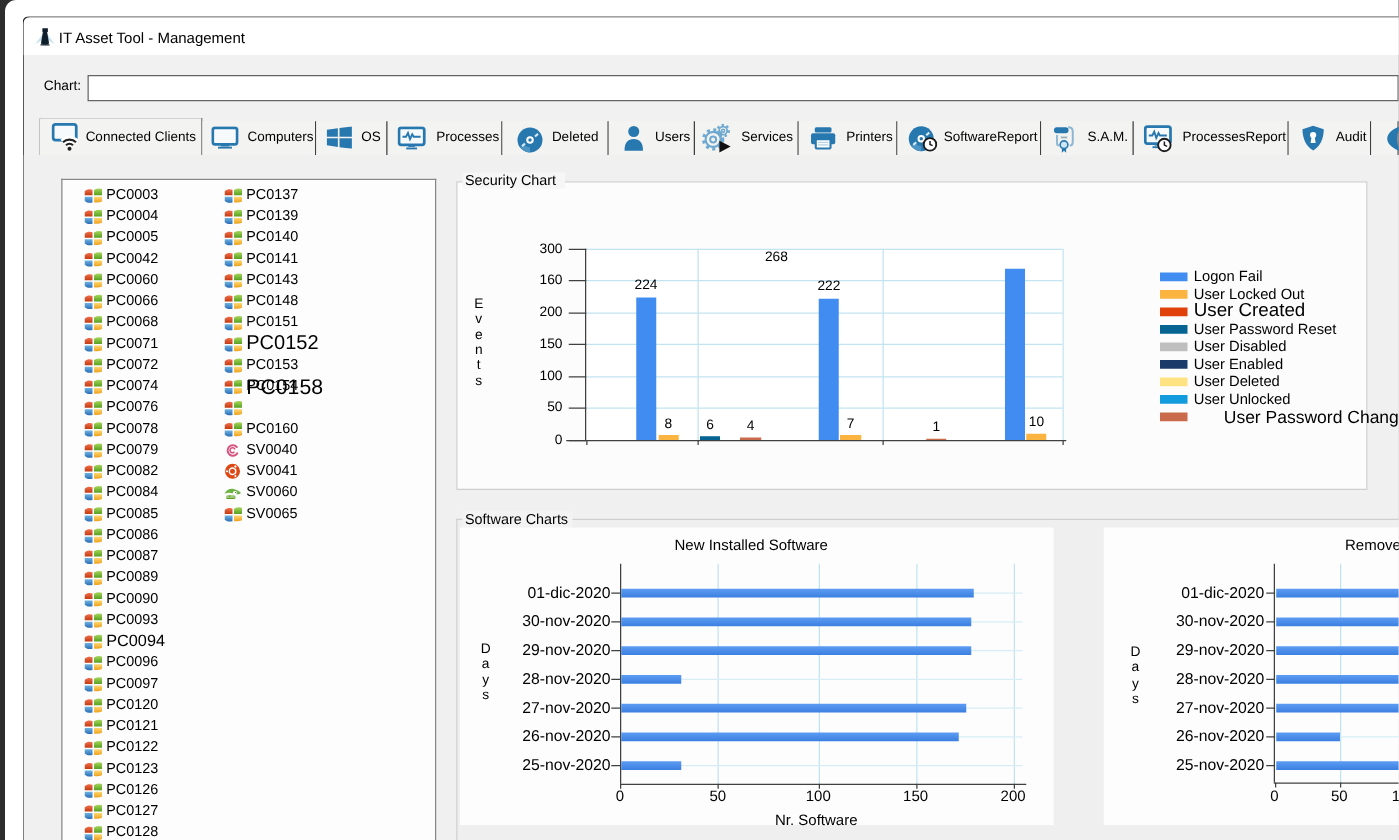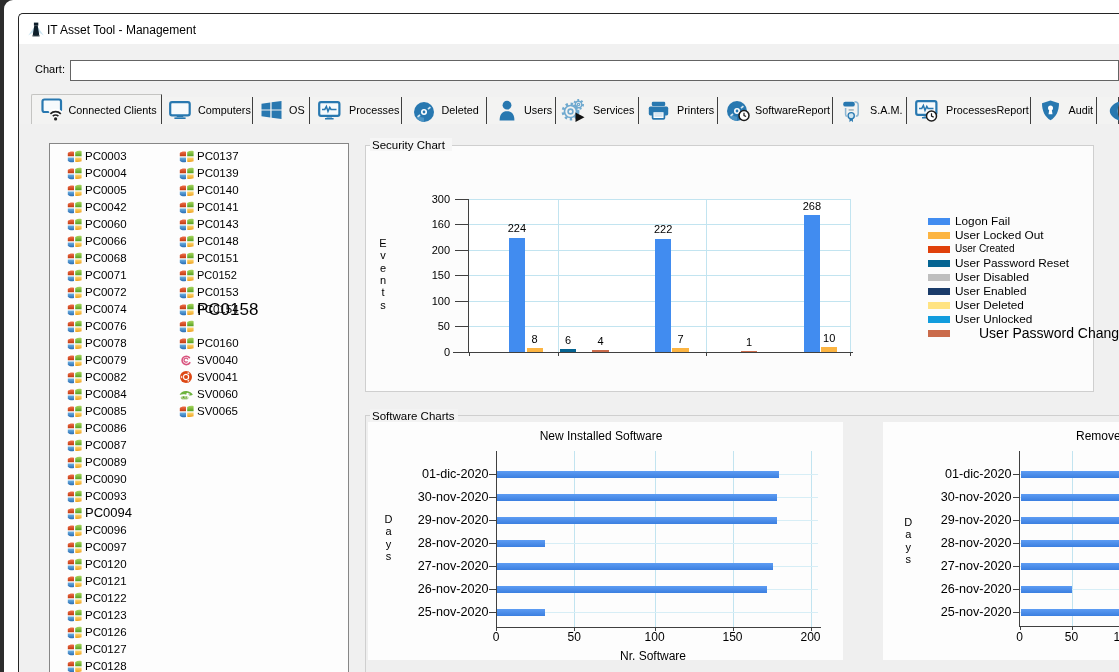--- a/index.html
+++ b/index.html
@@ -423,21 +423,21 @@
 <path d="M0.8 8.4 L7.0 8.4 L7.0 12.9 C4.6 13.6 2.6 13.2 0.8 11.7 Z" fill="url(#wb)"></path>
 <path d="M8.2 8.4 L14.6 8.4 L14.6 12.2 C12.8 13.0 10.4 13.3 8.2 12.8 Z" fill="url(#wy)"></path>
 </svg>
 <div style="position:absolute;left:197px;top:251.0px;font-size:11.5px;line-height:14.5px;color:#000;white-space:nowrap;letter-spacing:0px">PC0151</div>
 <svg style="position:absolute;left:179px;top:268.0px" width="15" height="15" viewBox="0 0 15 15">
 <path d="M0.8 3.9 C2.6 2.4 4.6 2.0 7.0 2.8 L7.0 7.2 L0.8 7.2 Z" fill="url(#wr)"></path>
 <path d="M8.2 2.9 C10.4 1.7 12.8 1.5 14.6 2.2 L14.6 7.2 L8.2 7.2 Z" fill="url(#wg)"></path>
 <path d="M0.8 8.4 L7.0 8.4 L7.0 12.9 C4.6 13.6 2.6 13.2 0.8 11.7 Z" fill="url(#wb)"></path>
 <path d="M8.2 8.4 L14.6 8.4 L14.6 12.2 C12.8 13.0 10.4 13.3 8.2 12.8 Z" fill="url(#wy)"></path>
 </svg>
-<div style="position:absolute;left:197px;top:268.0px;font-size:11px;line-height:14.5px;color:#000;white-space:nowrap;letter-spacing:0px">PC0152</div>
+<div style="position:absolute;left:197px;top:268.0px;font-size:16px;line-height:14.5px;color:#000;white-space:nowrap;letter-spacing:0px">PC0152</div>
 <svg style="position:absolute;left:179px;top:285.0px" width="15" height="15" viewBox="0 0 15 15">
 <path d="M0.8 3.9 C2.6 2.4 4.6 2.0 7.0 2.8 L7.0 7.2 L0.8 7.2 Z" fill="url(#wr)"></path>
 <path d="M8.2 2.9 C10.4 1.7 12.8 1.5 14.6 2.2 L14.6 7.2 L8.2 7.2 Z" fill="url(#wg)"></path>
 <path d="M0.8 8.4 L7.0 8.4 L7.0 12.9 C4.6 13.6 2.6 13.2 0.8 11.7 Z" fill="url(#wb)"></path>
 <path d="M8.2 8.4 L14.6 8.4 L14.6 12.2 C12.8 13.0 10.4 13.3 8.2 12.8 Z" fill="url(#wy)"></path>
 </svg>
 <div style="position:absolute;left:197px;top:285.0px;font-size:11.5px;line-height:14.5px;color:#000;white-space:nowrap;letter-spacing:0px">PC0153</div>
 <svg style="position:absolute;left:179px;top:302.0px" width="15" height="15" viewBox="0 0 15 15">
 <path d="M0.8 3.9 C2.6 2.4 4.6 2.0 7.0 2.8 L7.0 7.2 L0.8 7.2 Z" fill="url(#wr)"></path>
 <path d="M8.2 2.9 C10.4 1.7 12.8 1.5 14.6 2.2 L14.6 7.2 L8.2 7.2 Z" fill="url(#wg)"></path>
@@ -534,29 +534,29 @@
 <div style="position:absolute;left:368.15px;width:400px;text-align:center;top:332.932px;font-size:11px;line-height:14px;color:#000;white-space:nowrap;letter-spacing:0px">6</div>
 <div style="position:absolute;left:592.3px;top:350.0px;width:16.3px;height:2.0px;background:#CA6B4B"></div>
 <div style="position:absolute;left:400.44999999999993px;width:400px;text-align:center;top:333.95466666666664px;font-size:11px;line-height:14px;color:#000;white-space:nowrap;letter-spacing:0px">4</div>
 <div style="position:absolute;left:655.0px;top:238.5px;width:16.3px;height:113.5px;background:#418CF0"></div>
 <div style="position:absolute;left:463.15px;width:400px;text-align:center;top:222.484px;font-size:11px;line-height:14px;color:#000;white-space:nowrap;letter-spacing:0px">222</div>
 <div style="position:absolute;left:672.3px;top:348.4px;width:16.3px;height:3.6px;background:#FCB441"></div>
 <div style="position:absolute;left:480.44999999999993px;width:400px;text-align:center;top:332.42066666666665px;font-size:11px;line-height:14px;color:#000;white-space:nowrap;letter-spacing:0px">7</div>
 <div style="position:absolute;left:741.0px;top:350.5px;width:16.3px;height:1.5px;background:#CA6B4B"></div>
 <div style="position:absolute;left:549.15px;width:400px;text-align:center;top:334.5px;font-size:11px;line-height:14px;color:#000;white-space:nowrap;letter-spacing:0px">1</div>
 <div style="position:absolute;left:803.8px;top:215.0px;width:16.3px;height:137.0px;background:#418CF0"></div>
-<div style="position:absolute;left:611.9499999999999px;width:400px;text-align:center;top:198.96266666666668px;font-size:11px;line-height:14px;color:#000;white-space:nowrap;letter-spacing:0px">268</div>
+<div style="position:absolute;left:611.9499999999999px;width:400px;text-align:left;top:198.96266666666668px;font-size:11px;line-height:14px;color:#000;white-space:nowrap;letter-spacing:0px">268</div>
 <div style="position:absolute;left:821.0px;top:346.9px;width:16.3px;height:5.1px;background:#FCB441"></div>
 <div style="position:absolute;left:629.15px;width:400px;text-align:center;top:330.88666666666666px;font-size:11px;line-height:14px;color:#000;white-space:nowrap;letter-spacing:0px">10</div>
 <div style="position:absolute;left:928px;top:217.6px;width:22px;height:7px;background:#418CF0"></div>
 <div style="position:absolute;left:955px;top:213.6px;font-size:11.8px;line-height:14.8px;color:#000;white-space:nowrap;letter-spacing:0px">Logon Fail</div>
 <div style="position:absolute;left:928px;top:231.7px;width:22px;height:7px;background:#FCB441"></div>
 <div style="position:absolute;left:955px;top:227.66px;font-size:11.8px;line-height:14.8px;color:#000;white-space:nowrap;letter-spacing:0px">User Locked Out</div>
 <div style="position:absolute;left:928px;top:245.7px;width:22px;height:7px;background:#E0400A"></div>
-<div style="position:absolute;left:955px;top:241.72px;font-size:10px;line-height:14.8px;color:#000;white-space:nowrap;letter-spacing:0px">User Created</div>
+<div style="position:absolute;left:955px;top:241.72px;font-size:15px;line-height:14.8px;color:#000;white-space:nowrap;letter-spacing:0px">User Created</div>
 <div style="position:absolute;left:928px;top:259.8px;width:22px;height:7px;background:#056492"></div>
 <div style="position:absolute;left:955px;top:255.77999999999997px;font-size:11.8px;line-height:14.8px;color:#000;white-space:nowrap;letter-spacing:0px">User Password Reset</div>
 <div style="position:absolute;left:928px;top:273.8px;width:22px;height:7px;background:#BFBFBF"></div>
 <div style="position:absolute;left:955px;top:269.84px;font-size:11.8px;line-height:14.8px;color:#000;white-space:nowrap;letter-spacing:0px">User Disabled</div>
 <div style="position:absolute;left:928px;top:287.9px;width:22px;height:7px;background:#1A3B69"></div>
 <div style="position:absolute;left:955px;top:283.9px;font-size:11.8px;line-height:14.8px;color:#000;white-space:nowrap;letter-spacing:0px">User Enabled</div>
 <div style="position:absolute;left:928px;top:302.0px;width:22px;height:7px;background:#FFE382"></div>
 <div style="position:absolute;left:955px;top:297.96px;font-size:11.8px;line-height:14.8px;color:#000;white-space:nowrap;letter-spacing:0px">User Deleted</div>
 <div style="position:absolute;left:928px;top:316.0px;width:22px;height:7px;background:#129CDD"></div>
 <div style="position:absolute;left:955px;top:312.02px;font-size:11.8px;line-height:14.8px;color:#000;white-space:nowrap;letter-spacing:0px">User Unlocked</div>

